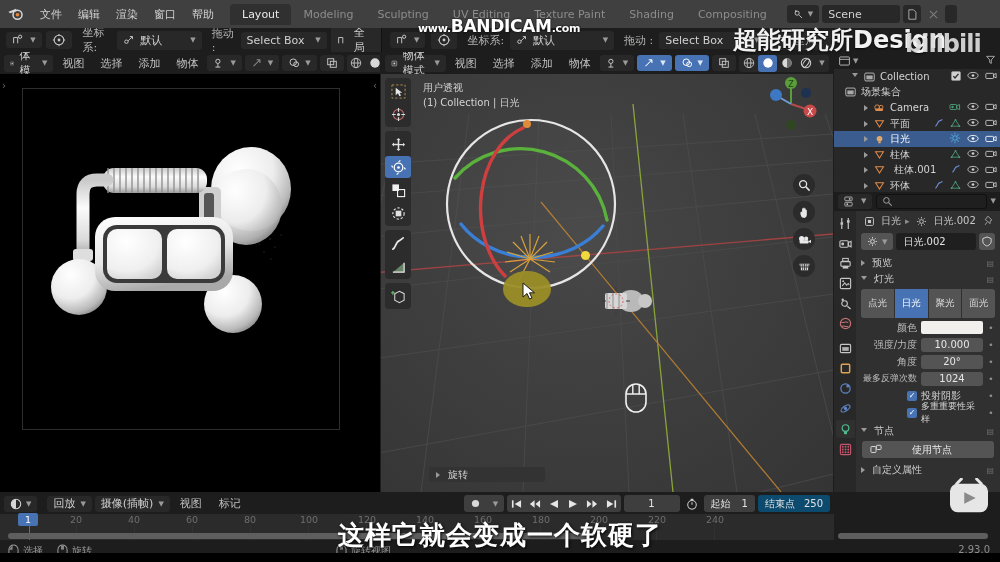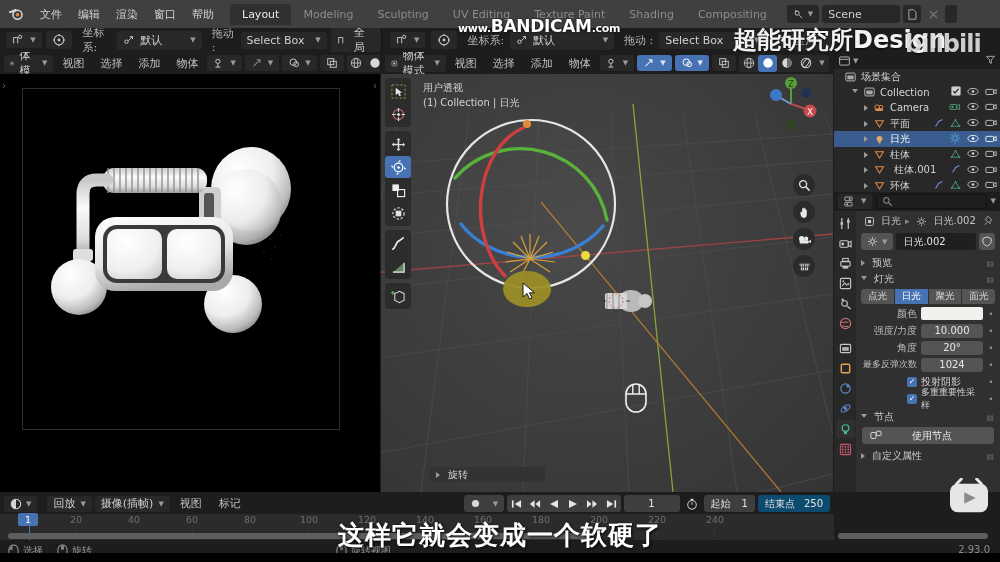--- a/index.html
+++ b/index.html
@@ -63,40 +63,40 @@
   
   #props { left:834px; top:211px; width:166px; height:281px; background:#303030; }
   #proptabs { position:absolute; left:0; top:0; width:22px; height:281px; background:#282828; display:flex; flex-direction:column; align-items:center; padding-top:4px; gap:3px;}
   #propbody { position:absolute; left:22px; top:0; width:144px; height:281px; background:#303030; overflow:hidden;}
   .prop-breadcrumb { display:flex; align-items:center; gap:4px; height:20px; padding:0 5px; font-size:10px; color:#c8c8c8;}
   .prop-panel-head { display:flex; align-items:center; gap:4px; height:16px; padding:0 5px; font-size:10px; color:#cdcdcd;}
   .prop-row { display:flex; align-items:center; height:15px; margin: 2px 5px; gap:4px; font-size:10px;}
   .prop-row .plabel { flex:0 0 auto; color:#bdbdbd; text-align:right; }
   .prop-val { background:#545454; border-radius:3px; height:14px; flex:1; display:flex; align-items:center; justify-content:center; color:#e6e6e6; font-size:10px;}
   .prop-toggle-row { display:flex; margin:2px 5px; gap:1px; }
-  .prop-toggle { flex:1; background:#545454; height:15px; display:flex; align-items:center; justify-content:center; font-size:9.5px; color:#dcdcdc;text-align:center;}
+  .prop-toggle { flex:1; background:#545454; height:29px; display:flex; align-items:center; justify-content:center; font-size:9.5px; color:#dcdcdc;text-align:center;}
   .prop-toggle:first-child{border-radius:3px 0 0 3px;} .prop-toggle:last-child{border-radius:0 3px 3px 0;}
   .prop-toggle.on { background:#4772b3; color:#fff; }
   .cbx { width:10px;height:10px;background:#4772b3;border-radius:2px;display:flex;align-items:center;justify-content:center;color:#fff;font-size:8px;}
   .dotcol { width:8px; text-align:center; color:#8e8e8e; font-size:9px;}
 
   
   #timeline { left:0; top:493px; width:834px; height:47px; background:#282828; }
   #tlhdr { height:21px; background:#1d1d1d; display:flex; align-items:center; gap:3px; padding:0 4px; }
   #tlbody { position:absolute; left:0; top:21px; width:834px; height:26px; background:#2b2b2b; }
   .tick { position:absolute; top:0px; font-size:9.5px; color:#6e6e6e; }
   .gridline { position:absolute; top:11px; width:1px; height:15px; background:#323232; }
 
   
   #status { position:absolute; left:0; top:540px; width:1000px; height:22px; background:#1d1d1d; display:flex; align-items:center; padding:0 8px; gap:14px; }
   .mousehint { display:flex; align-items:center; gap:4px; color:#9a9a9a; font-size:10px;}
   .hscroll { position:absolute; bottom:1px; height:6px; background:#5e5e5e; border-radius:3px; }
 
   
-  #bandicam { position:absolute; left:418px; top:16px; font-family:"DejaVu Sans","Liberation Sans",sans-serif; font-weight:bold; color:#ffffff; font-size:17px; letter-spacing:-0.3px; text-shadow:0 0 2px #000; white-space:nowrap;margin-left:40px;}
+  #bandicam { position:absolute; left:418px; top:16px; font-family:"DejaVu Sans","Liberation Sans",sans-serif; font-weight:bold; color:#ffffff; font-size:17px; letter-spacing:-0.3px; text-shadow:0 0 2px #000; white-space:nowrap;}
   #bandicam .small { font-size:11px; font-weight:bold;}
   #chwatermark { position:absolute; left:733px; top:24px; font-size:24px; font-weight:bold; color:#f2f2f2; white-space:nowrap; text-shadow:0 1px 2px rgba(0,0,0,.8);}
   #bili { position:absolute; left:905px; top:30px; font-size:24px; font-weight:bold; color:#dcdcdc; opacity:.92; letter-spacing:-1px;}
   #subtitle { position:absolute; left:0; top:518px; width:1000px; text-align:center; font-size:26px; font-weight:bold; color:#ffffff; text-shadow: 1px 1px 3px rgba(0,0,0,.95); letter-spacing:1px; z-index:50;}
   #biliplayer { position:absolute; left:948px; top:478px; width:42px; height:38px; z-index:40;}
   #version { position:absolute; right:10px; top:544px; font-size:10px; color:#8e8e8e; }
   #blackbottom { position:absolute; left:0; top:553px; width:1000px; height:9px; background:#000; z-index:60;}
 </style>
 </head>
 <body>
@@ -674,30 +674,20 @@
       <div style="flex:1"></div>
       <div>
         <svg width="11" height="11" viewBox="0 0 14 14">
             <path d="M2 3 h10 l-4 4.6 V12 l-2-1.2 V7.6 z" fill="none" stroke="#b5b5b5" stroke-width="1.1"></path>
           </svg>
       </div>
     </div>
 
     <div style="position:absolute; left:0; top:17px; width:166px; height:124px; overflow:hidden;">
 
-      <div class="ol-row" style="padding-left:8px;">
-        <span class="icobox">
-          <svg width="11" height="10" viewBox="0 0 14 12">
-              <rect x="1" y="1" width="12" height="10" rx="1.5" fill="none" stroke="#c9c9c9" stroke-width="1.1"></rect>
-              <rect x="3" y="4" width="8" height="5" fill="#a9a9a9"></rect>
-            </svg>
-        </span>
-        <span style="margin-left:3px;">场景集合</span>
-      </div>
-
       <div class="ol-row" style="padding-left:18px;">
         <span class="tri down"></span>
         <span class="icobox">
           <svg width="11" height="10" viewBox="0 0 14 12">
               <rect x="1" y="1" width="12" height="10" rx="1.5" fill="none" stroke="#c9c9c9" stroke-width="1.1"></rect>
               <rect x="3" y="4" width="8" height="5" fill="#a9a9a9"></rect>
             </svg>
         </span>
         <span style="margin-left:3px;">Collection</span>
         <span class="ol-ctrl">
@@ -713,20 +703,30 @@
                 <circle cx="7" cy="5" r="1.6" fill="#cfcfcf"></circle>
               </svg>
           </span>
           <span>
             <svg width="12" height="9" viewBox="0 0 14 10">
                 <rect x="1" y="2.5" width="9" height="6" rx="1" fill="none" stroke="#cfcfcf" stroke-width="1"></rect>
                 <path d="M10 4 l3-1.3 v5 L10 6.4 z" fill="none" stroke="#cfcfcf" stroke-width="1"></path>
               </svg>
           </span>
         </span>
+      </div>
+
+      <div class="ol-row" style="padding-left:8px;">
+        <span class="icobox">
+          <svg width="11" height="10" viewBox="0 0 14 12">
+              <rect x="1" y="1" width="12" height="10" rx="1.5" fill="none" stroke="#c9c9c9" stroke-width="1.1"></rect>
+              <rect x="3" y="4" width="8" height="5" fill="#a9a9a9"></rect>
+            </svg>
+        </span>
+        <span style="margin-left:3px;">场景集合</span>
       </div>
 
       <div class="ol-row" style="padding-left:30px;">
         <span class="tri"></span>
         <span class="icobox">
           <svg width="11" height="10" viewBox="0 0 14 12">
               <ellipse cx="4" cy="5" rx="3" ry="3" fill="none" stroke="#e08b4a" stroke-width="1.2"></ellipse>
               <ellipse cx="9" cy="5" rx="2.4" ry="2.4" fill="none" stroke="#e08b4a" stroke-width="1.2"></ellipse>
               <rect x="1.5" y="6.5" width="10" height="3.2" rx="1" fill="#e08b4a"></rect>
             </svg>

